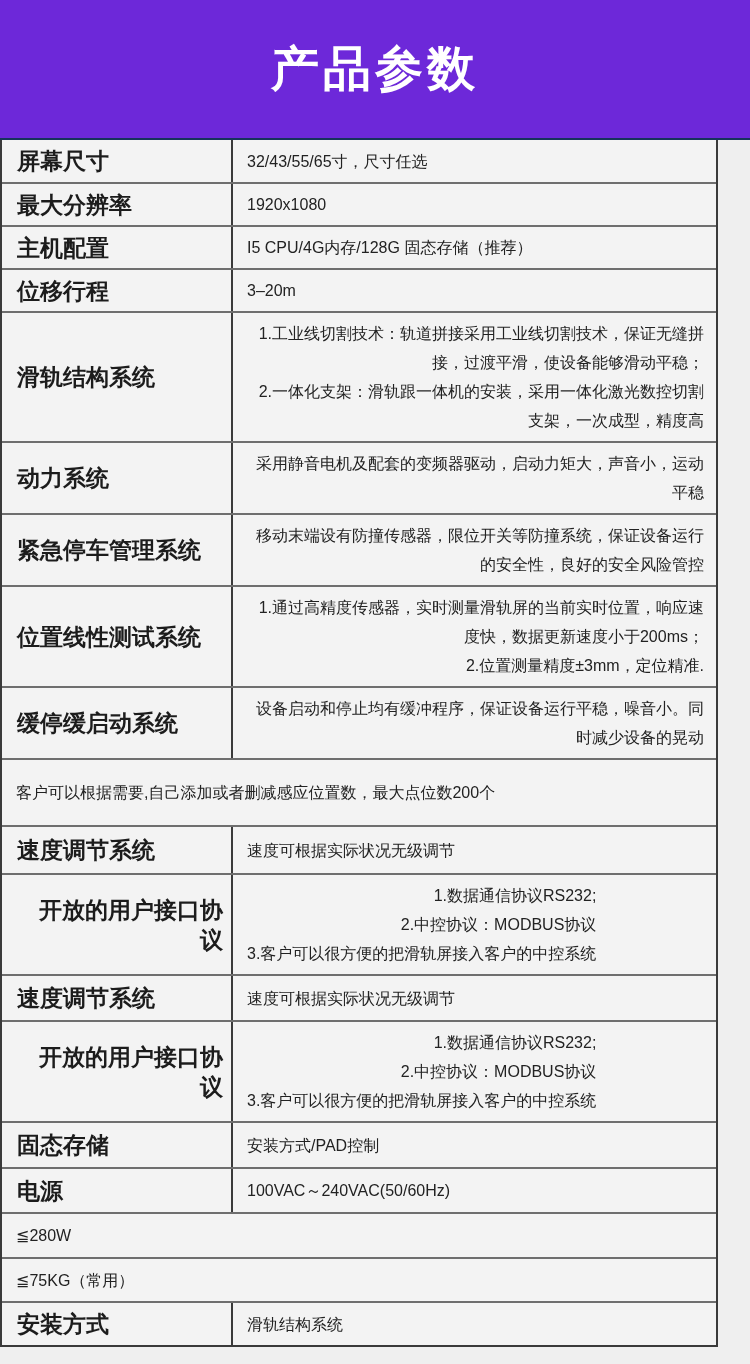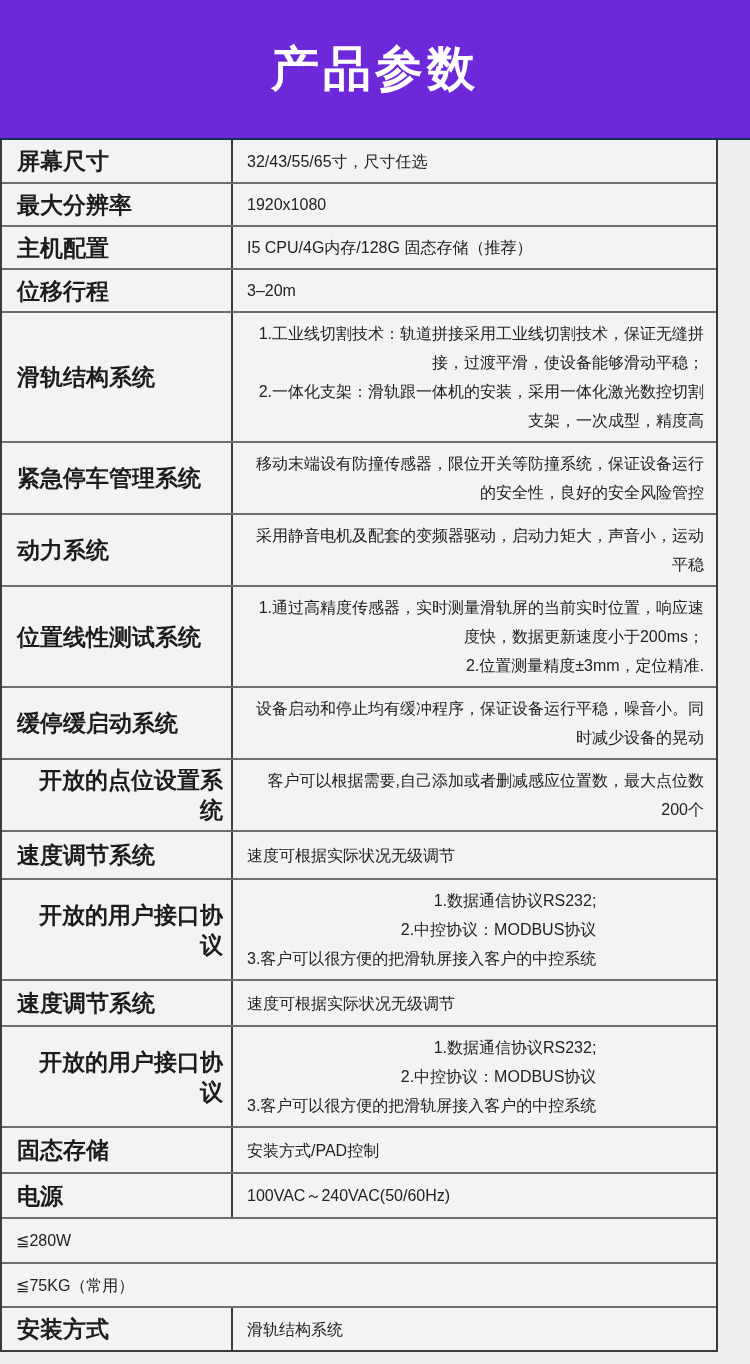--- a/index.html
+++ b/index.html
@@ -100,50 +100,49 @@
 
     <div class="spec-row" style="--h:115px">
       <div class="cell-label">滑轨结构系统</div>
       <div class="cell-value">
           <span class="value-text">1.工业线切割技术：轨道拼接采用工业线切割技术，保证无缝拼接，过渡平滑，使设备能够滑动平稳；
 2.一体化支架：滑轨跟一体机的安装，采用一体化激光数控切割支架，一次成型，精度高</span>
         </div>
     </div>
 
     <div class="spec-row" style="--h:66px">
+      <div class="cell-label">动力系统</div>
+      <div class="cell-value">
+          <span class="value-text">采用静音电机及配套的变频器驱动，启动力矩大，声音小，运动平稳</span>
+        </div>
+    </div>
+
+    <div class="spec-row" style="--h:66px">
       <div class="cell-label">紧急停车管理系统</div>
       <div class="cell-value">
           <span class="value-text">移动末端设有防撞传感器，限位开关等防撞系统，保证设备运行的安全性，良好的安全风险管控</span>
-        </div>
-    </div>
-
-    <div class="spec-row" style="--h:66px">
-      <div class="cell-label">动力系统</div>
-      <div class="cell-value">
-          <span class="value-text">采用静音电机及配套的变频器驱动，启动力矩大，声音小，运动平稳</span>
         </div>
     </div>
 
     <div class="spec-row" style="--h:96px">
       <div class="cell-label">位置线性测试系统</div>
       <div class="cell-value">
           <span class="value-text">1.通过高精度传感器，实时测量滑轨屏的当前实时位置，响应速度快，数据更新速度小于200ms；
 2.位置测量精度±3mm，定位精准.</span>
         </div>
     </div>
 
     <div class="spec-row" style="--h:65px">
       <div class="cell-label">缓停缓启动系统</div>
       <div class="cell-value">
           <span class="value-text">设备启动和停止均有缓冲程序，保证设备运行平稳，噪音小。同时减少设备的晃动</span>
         </div>
     </div>
 
     <div class="spec-row" style="--h:67px">
-      <div class="cell-label">开放的点位设置系统</div>
       <div class="cell-value">
           <span class="value-text">客户可以根据需要,自己添加或者删减感应位置数，最大点位数200个</span>
         </div>
     </div>
 
     <div class="spec-row" style="--h:48px">
       <div class="cell-label">速度调节系统</div>
       <div class="cell-value">
           <span class="value-text">速度可根据实际状况无级调节</span>
         </div>

